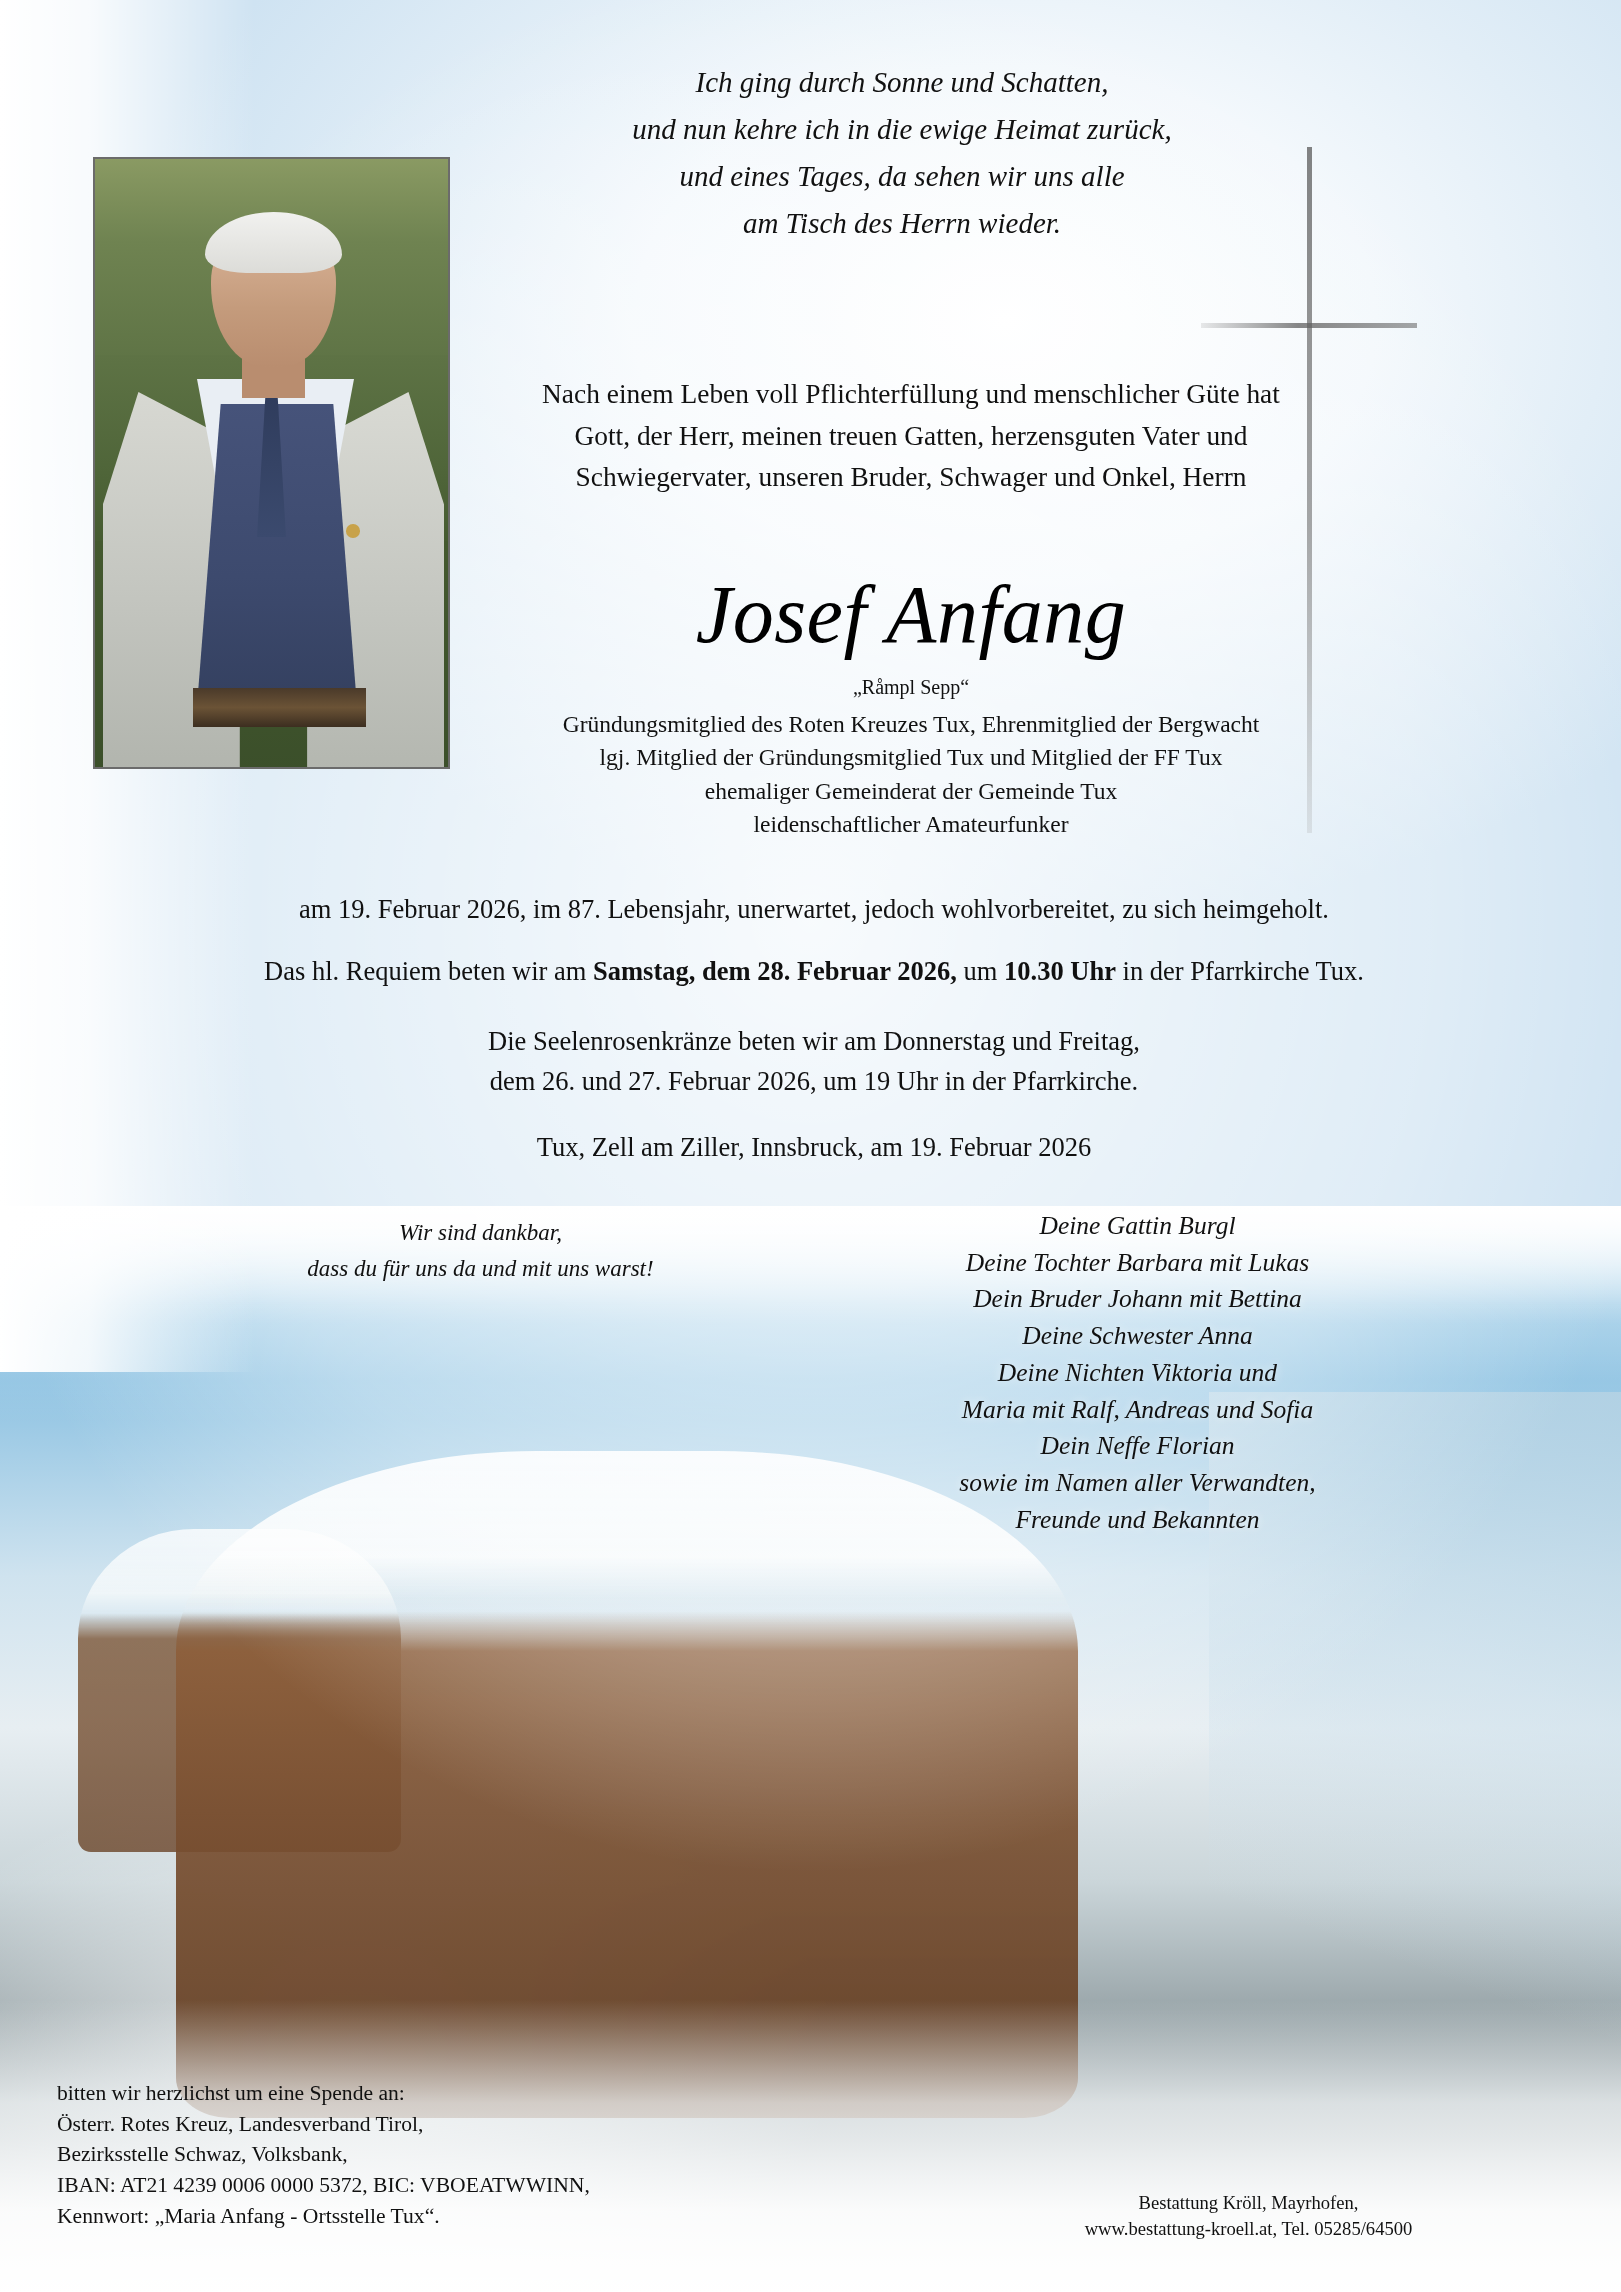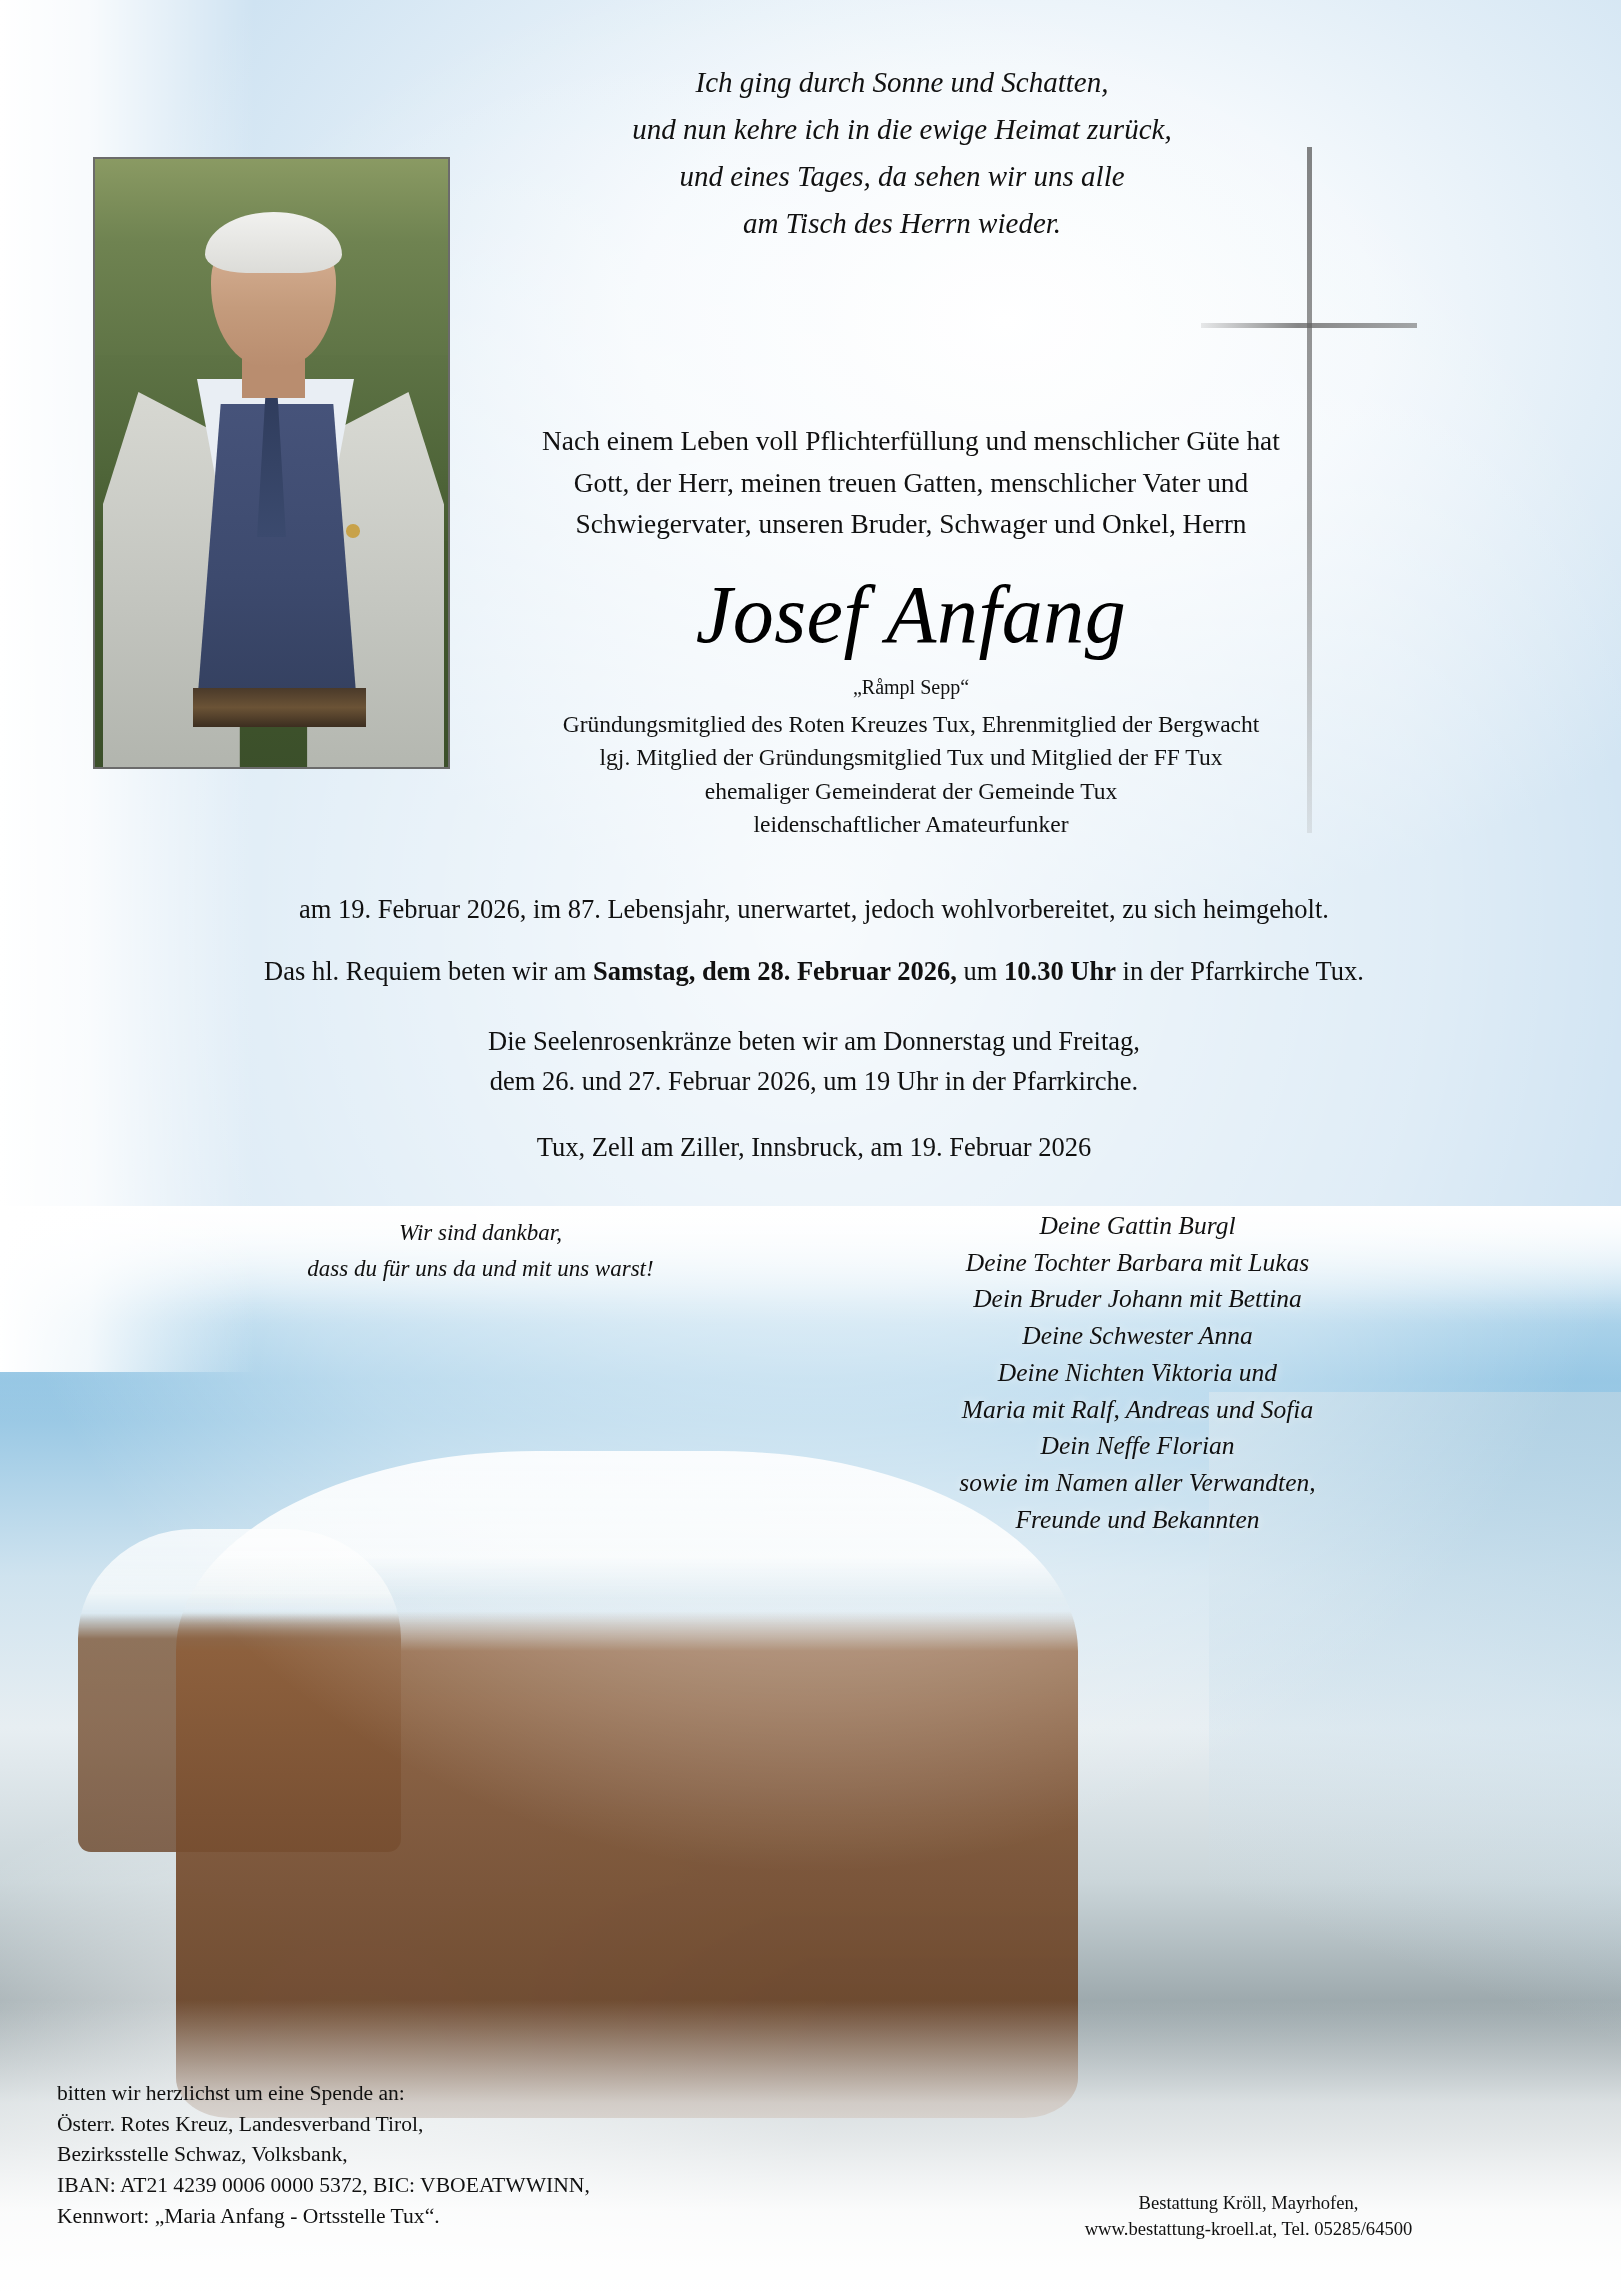--- a/index.html
+++ b/index.html
@@ -208,21 +208,21 @@
     text-align: center;
     font-style: italic;
     font-size: 29px;
     line-height: 1.62;
     color: #111;
     text-shadow: 0 0 13.7px rgba(255,255,255,0.95), 0 0 25.5px rgba(255,255,255,0.8);
   }
   .intro {
     position: absolute;
     left: 421px;
-    top: 421px;
+    top: 374px;
     width: 980px;
     text-align: center;
     font-size: 27.4px;
     line-height: 1.52;
     color: #111;
   }
   .name {
     position: absolute;
     left: 421px;
     top: 568px;
@@ -372,21 +372,21 @@
 
   <div class="poem">
     <span class="line">Ich ging durch Sonne und Schatten,</span>
     <span class="line">und nun kehre ich in die ewige Heimat zurück,</span>
     <span class="line">und eines Tages, da sehen wir uns alle</span>
     <span class="line">am Tisch des Herrn wieder.</span>
   </div>
 
   <div class="intro">
     <span class="line">Nach einem Leben voll Pflichterfüllung und menschlicher Güte hat</span>
-    <span class="line">Gott, der Herr, meinen treuen Gatten, menschlicher Vater und</span>
+    <span class="line">Gott, der Herr, meinen treuen Gatten, herzensguten Vater und</span>
     <span class="line">Schwiegervater, unseren Bruder, Schwager und Onkel, Herrn</span>
   </div>
 
   <div class="name">Josef Anfang</div>
   <div class="nickname">„Råmpl Sepp“</div>
 
   <div class="roles">
     <span class="line">Gründungsmitglied des Roten Kreuzes Tux, Ehrenmitglied der Bergwacht</span>
     <span class="line">lgj. Mitglied der Gründungsmitglied Tux und Mitglied der FF Tux</span>
     <span class="line">ehemaliger Gemeinderat der Gemeinde Tux</span>

